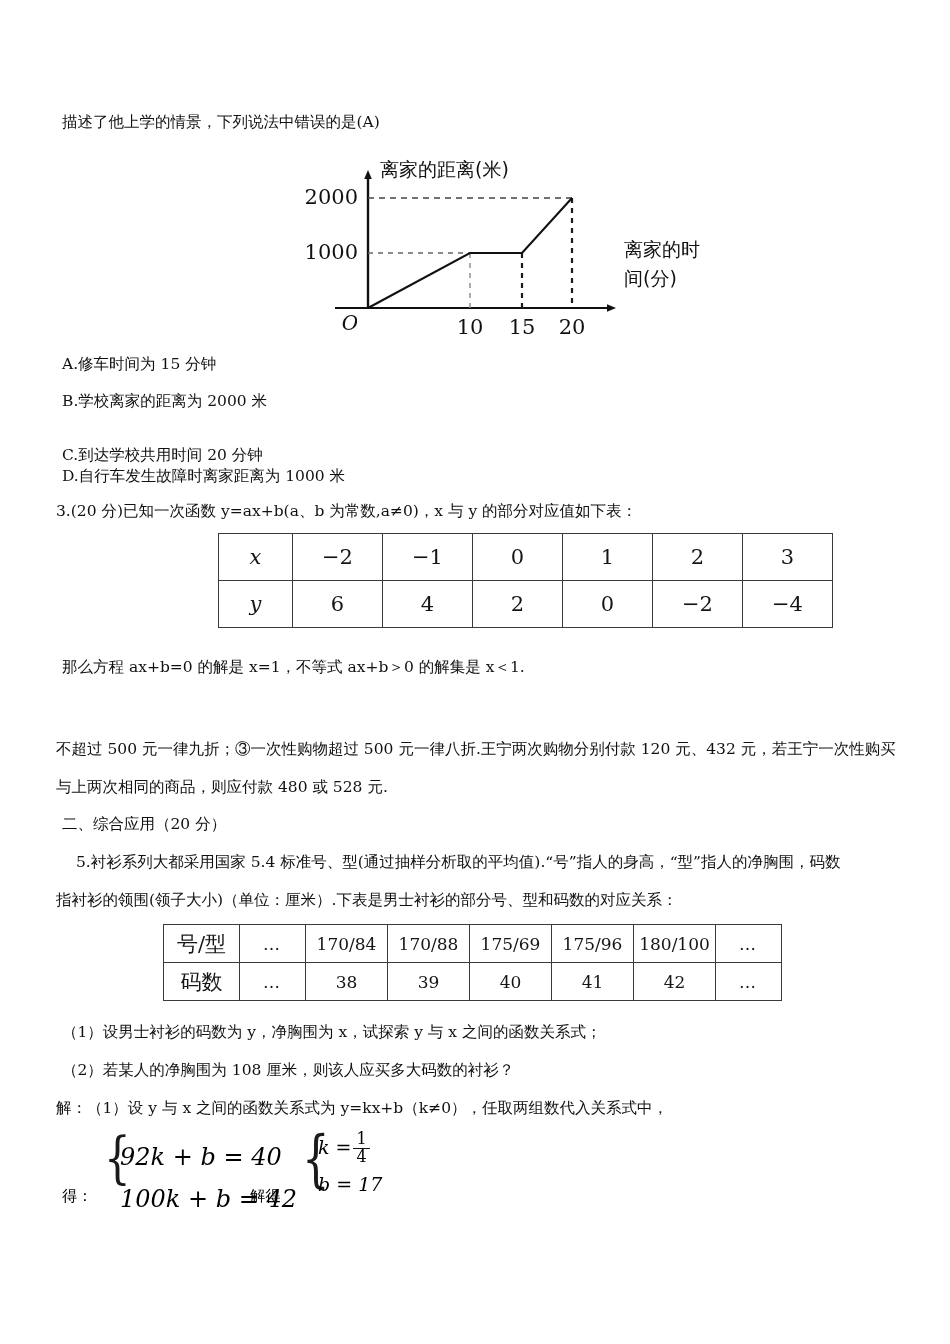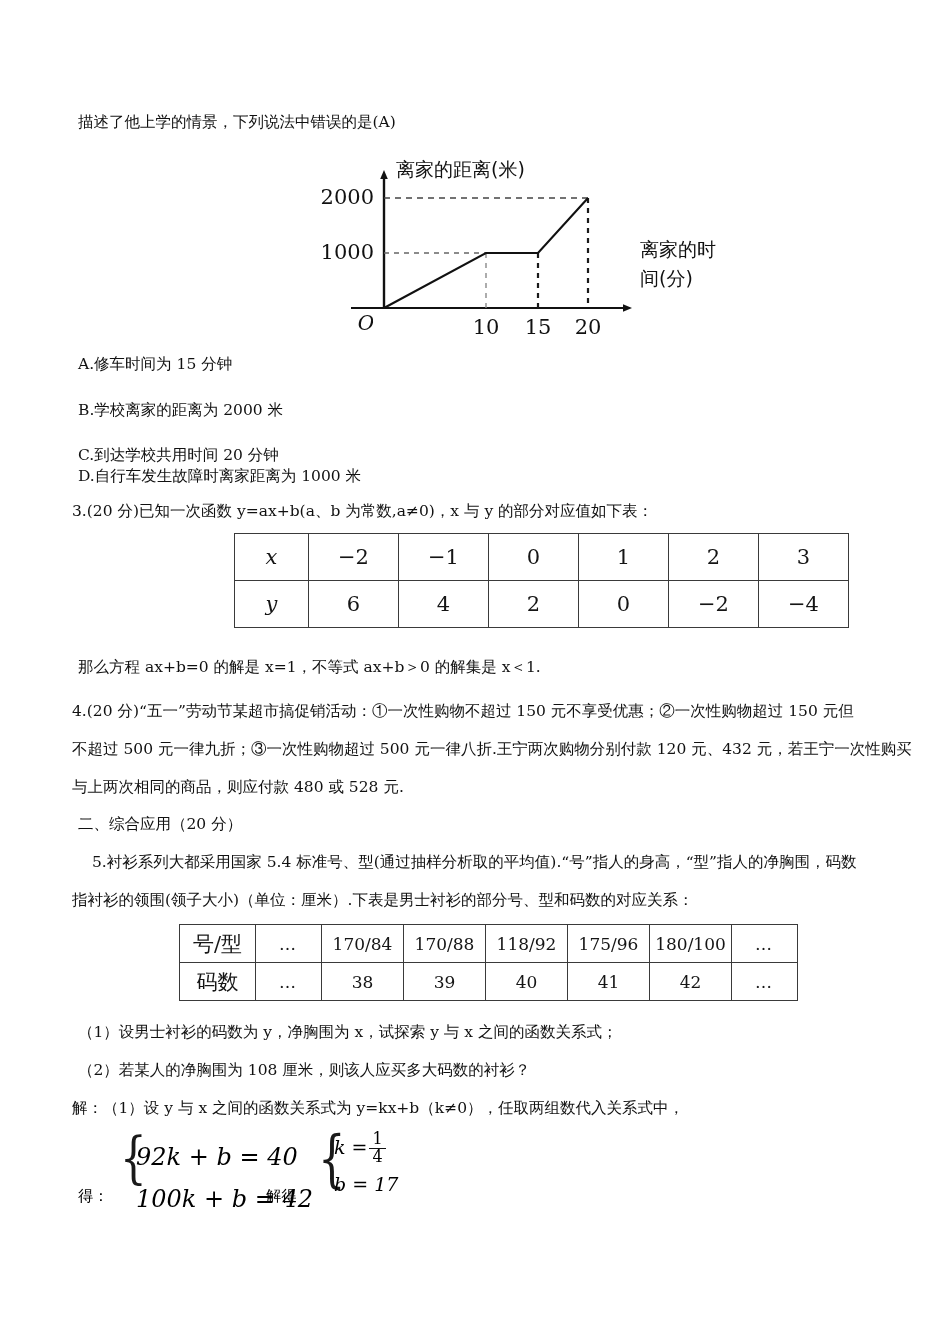--- a/index.html
+++ b/index.html
@@ -8,21 +8,21 @@
     width: 950px;
     height: 1344px;
     background: #ffffff;
     font-family: "DejaVu Serif", "Liberation Serif", serif;
     color: #000000;
     position: relative;
     overflow: hidden;
   }
   .page {
     position: absolute;
-    left: 16px; top: 0;
+    left: 0; top: 0;
     width: 846px;
     height: 1344px;
     padding: 0;
   }
   .body-text {
     position: absolute;
     font-size: 15.5px;
     line-height: 1.6;
     color: #111;
     white-space: nowrap;
@@ -182,21 +182,21 @@
 
       <text x="70" y="172" text-anchor="middle" font-family="'DejaVu Serif',serif" font-size="20" font-style="italic" fill="#111">O</text>
 
       <text x="100" y="18" font-family="'DejaVu Sans',sans-serif" font-size="19" fill="#111">离家的距离(米)</text>
       <text x="344" y="98" font-family="'DejaVu Sans',sans-serif" font-size="19" fill="#111">离家的时</text>
       <text x="344" y="127" font-family="'DejaVu Sans',sans-serif" font-size="19" fill="#111">间(分)</text>
     </svg>
   </div>
 
   <div class="body-text" style="left:62px; top:352px;">A.修车时间为 15 分钟</div>
-  <div class="body-text" style="left:62px; top:389px;margin-top:9px;">B.学校离家的距离为 2000 米</div>
+  <div class="body-text" style="left:62px; top:389px;">B.学校离家的距离为 2000 米</div>
   <div class="body-text" style="left:62px; top:427px;margin-top:16px;">C.到达学校共用时间 20 分钟</div>
   <div class="body-text" style="left:62px; top:464px;">D.自行车发生故障时离家距离为 1000 米</div>
 
   <div class="body-text" style="left:56px; top:499px;">3.(20 分)已知一次函数 y=ax+b(a、b 为常数,a≠0)，x 与 y 的部分对应值如下表：</div>
 
   <table class="dt" id="table-xy">
     <tbody>
       <tr>
         <td class="hdr">x</td>
         <td class="num">−2</td>
@@ -213,37 +213,36 @@
         <td class="num">2</td>
         <td class="num">0</td>
         <td class="num">−2</td>
         <td class="num">−4</td>
       </tr>
     </tbody>
   </table>
 
   <div class="body-text" style="left:62px; top:655px;">那么方程 ax+b=0 的解是 x=1，不等式 ax+b＞0 的解集是 x＜1.</div>
 
-  <div class="body-text" style="left:56px; top:699px;">4.(20 分)“五一”劳动节某超市搞促销活动：①一次性购物不超过 150 元不享受优惠；②一次性购物超过 150 元但</div>
   <div class="body-text" style="left:56px; top:737px;">不超过 500 元一律九折；③一次性购物超过 500 元一律八折.王宁两次购物分别付款 120 元、432 元，若王宁一次性购买</div>
   <div class="body-text" style="left:56px; top:775px;">与上两次相同的商品，则应付款 480 或 528 元.</div>
 
   <div class="body-text" style="left:62px; top:812px;">二、综合应用（20 分）</div>
 
   <div class="body-text" style="left:56px; top:850px;margin-left:20px;">5.衬衫系列大都采用国家 5.4 标准号、型(通过抽样分析取的平均值).“号”指人的身高，“型”指人的净胸围，码数</div>
   <div class="body-text" style="left:56px; top:888px;">指衬衫的领围(领子大小)（单位：厘米）.下表是男士衬衫的部分号、型和码数的对应关系：</div>
 
   <table class="dt" id="table-shirt">
     <tbody>
       <tr>
         <td class="lbl">号/型</td>
         <td class="dots">…</td>
         <td class="val">170/84</td>
         <td class="val">170/88</td>
-        <td class="val">118/92</td>
+        <td class="val">175/69</td>
         <td class="val">175/96</td>
         <td class="val">180/100</td>
         <td class="dots">…</td>
       </tr>
       <tr>
         <td class="lbl">码数</td>
         <td class="dots">…</td>
         <td class="val">38</td>
         <td class="val">39</td>
         <td class="val">40</td>

